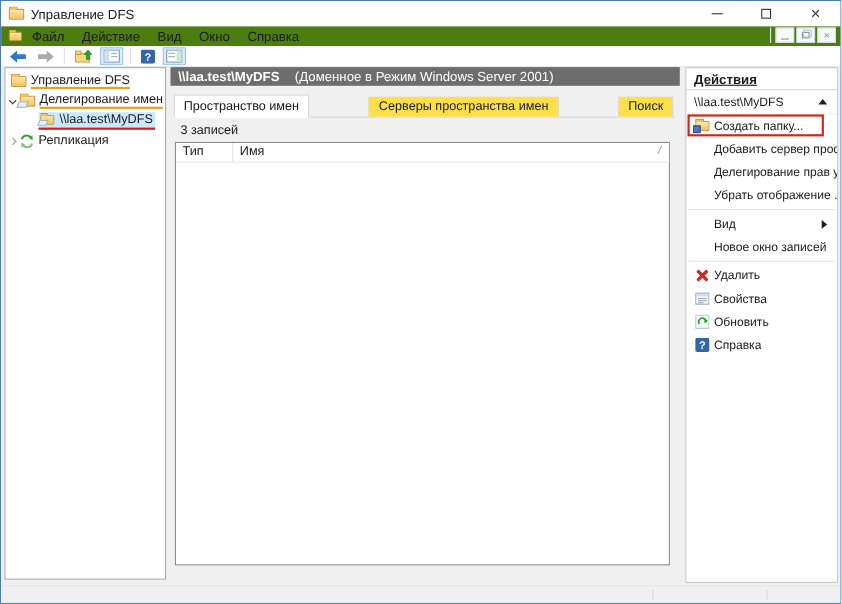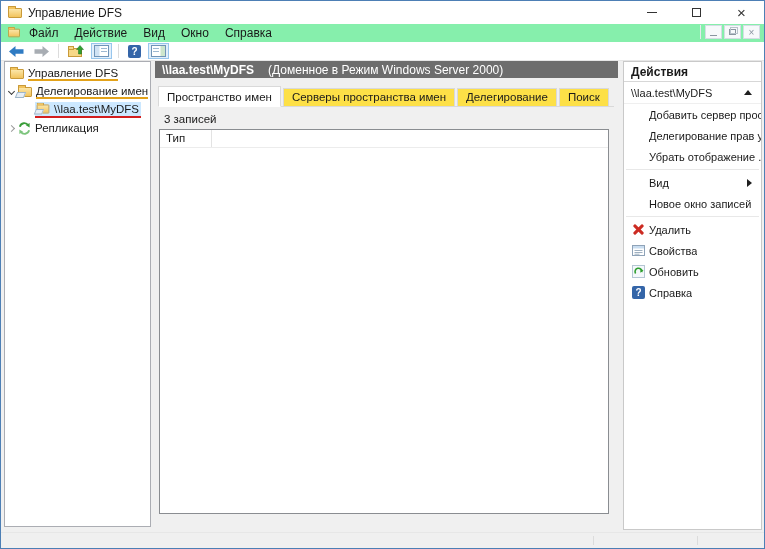--- a/index.html
+++ b/index.html
@@ -12,21 +12,21 @@
   
   .titlebar { position:absolute; top:0; left:0; right:0; height:23px; background:#fff;
     display:flex; align-items:center; padding-left:7px; }
   .titlebar .app-title { margin-left:6px; }
   .win-controls { position:absolute; right:0; top:0; height:23px; display:flex; }
   .win-btn { width:45px; height:23px; display:flex; align-items:center; justify-content:center; color:#333; }
   .glyph-min { width:10px; height:1px; background:#333; }
   .glyph-max { width:9px; height:9px; border:1px solid #333; }
   .glyph-close { font-size:15px; line-height:1; }
   
-  .menubar { position:absolute; top:23px; left:0; right:0; height:18px; background:#86efac;
+  .menubar { position:absolute; top:23px; left:0; right:0; height:18px; background:#4d7c0f;
     display:flex; align-items:center; padding-left:6px; }
   .menubar .menu-item { padding:0 8px; }
   .mdi-controls { position:absolute; right:4px; top:1px; display:flex; gap:2px;
     border-left:1px solid #e4e9ee; padding-left:4px; }
   .mdi-btn { width:17px; height:14px; border:1px solid #d5dde4; background:#f7f9fb;
     display:flex; align-items:center; justify-content:center; color:#8a95a0; font-size:10px; }
   .mdi-minbar { width:7px; height:1px; background:#8a95a0; margin-top:6px; }
   .mdi-restore { width:7px; height:6px; border:1px solid #8a95a0; background:#f7f9fb; position:relative; }
   .mdi-restore::before { content:''; position:absolute; right:-3px; top:-3px; width:6px; height:5px; border:1px solid #b9c2cb; }
   
@@ -55,36 +55,36 @@
   .u-orange { border-bottom:2px solid #e3a21a; }
   .sel-wrap { display:flex; align-items:center; background:#cce8ff; padding:1px 2px 1px 1px; border-bottom:2px solid #d21e1e; }
   .ico-repl { flex:none; }
   
   .center-panel { position:absolute; left:154px; top:0; width:463px; bottom:13px; }
   .mmc-header { position:absolute; top:0; left:0; right:0; height:17px; background:#6d6d6d;
     color:#fff; display:flex; align-items:center; padding:0 7px; }
   .mmc-path { font-weight:bold; }
   .mmc-mode { margin-left:14px; }
   .tabstrip { position:absolute; top:26px; left:3px; right:4px; height:20px;
-    border-bottom:1px solid #d9d9d9; display:flex; align-items:flex-end; }
+    border-bottom:1px solid #d9d9d9; display:flex; align-items:flex-end;justify-content:space-between; }
   .tab { font-size:11.5px; padding:2px 8px 3px 8px; background:#fde047; border:1px solid #d9d9d9;
     border-bottom:none; margin-right:2px; white-space:nowrap; }
   .tab.active { background:#fff; padding-top:4px; margin-bottom:-1px; border-bottom:1px solid #fff; }
   .records { position:absolute; top:52px; left:9px; font-size:11.5px; }
   .listbox { position:absolute; top:68px; left:4px; right:9px; bottom:5px;
     background:#fff; border:1px solid #8a8d91; }
   .listheader { height:18px; display:flex; background:#fff; border-bottom:1px solid #ececec; font-size:11.5px; }
   .col-type { width:52px; padding:2px 6px; border-right:1px solid #e3e3e3; }
   .col-name { flex:1; padding:2px 6px; position:relative; }
   .sort-glyph { position:absolute; right:7px; top:2px; color:#9aa0a6; font-style:italic; font-size:10px; }
   
   .actions-panel { position:absolute; left:622px; right:2px; top:0; bottom:2px;
     background:#fff; border:1px solid #c9c9c9; font-size:11px; }
   .actions-title { height:20px; line-height:20px; padding:0 7px; font-weight:bold;
-    font-size:12px; border-bottom:1px solid #d7d7d7; }
+    font-size:12px; border-bottom:1px solid #d7d7d7;text-decoration:underline; }
   .actions-group-header { height:22px; display:flex; align-items:center; padding:0 7px;
     border-bottom:1px solid #efefef; position:relative; }
   .tri-up { position:absolute; right:9px; width:0; height:0;
     border-left:4px solid transparent; border-right:4px solid transparent; border-bottom:5px solid #1f1f1f; }
   .tri-right { position:absolute; right:9px; width:0; height:0;
     border-top:4px solid transparent; border-bottom:4px solid transparent; border-left:5px solid #1f1f1f; }
   .action-item { height:21px; display:flex; align-items:center; padding-left:3px; position:relative; }
   .act-icon { width:22px; display:flex; justify-content:center; flex:none; }
   .act-label { white-space:nowrap; overflow:hidden; }
   .act-sep { height:1px; background:#e8e8e8; margin:2px 2px; }
@@ -218,43 +218,53 @@
           <path d="M12 9 A5 5 0 0 1 3 10.5" stroke="#7cc47c" stroke-width="2" fill="none"></path>
           <polygon points="1.5,8 5.5,10.5 1.5,13" fill="#7cc47c"></polygon>
         </svg>
         <span class="tree-label">Репликация</span>
       </div>
     </div>
 
     <div class="center-panel">
       <div class="mmc-header">
         <span class="mmc-path">\\laa.test\MyDFS</span>
-        <span class="mmc-mode">(Доменное в Режим Windows Server 2000)</span>
+        <span class="mmc-mode">(Доменное в Режим Windows Server 2001)</span>
       </div>
       <div class="tabstrip">
         <span class="tab active">Пространство имен</span>
         <span class="tab">Серверы пространства имен</span>
-        <span class="tab">Делегирование</span>
         <span class="tab">Поиск</span>
       </div>
       <div class="records">3 записей</div>
       <div class="listbox">
         <div class="listheader">
           <span class="col-type">Тип</span>
+          <span class="col-name">
+            <span>Имя</span>
+            <span class="sort-glyph">/</span>
+          </span>
         </div>
       </div>
     </div>
 
     <div class="actions-panel">
       <div class="actions-title">Действия</div>
       <div class="actions-group-header">
         <span>\\laa.test\MyDFS</span>
         <span class="tri-up"></span>
       </div>
 
+      <div class="action-item">
+        <span class="act-icon">
+            <span class="folder small new-folder"></span>
+          </span>
+        <span class="act-label">Создать папку...</span>
+        <span class="annotation-box"></span>
+      </div>
       <div class="action-item">
         <span class="act-icon"></span>
         <span class="act-label">Добавить сервер прос...</span>
       </div>
       <div class="action-item">
         <span class="act-icon"></span>
         <span class="act-label">Делегирование прав у...</span>
       </div>
       <div class="action-item">
         <span class="act-icon"></span>

